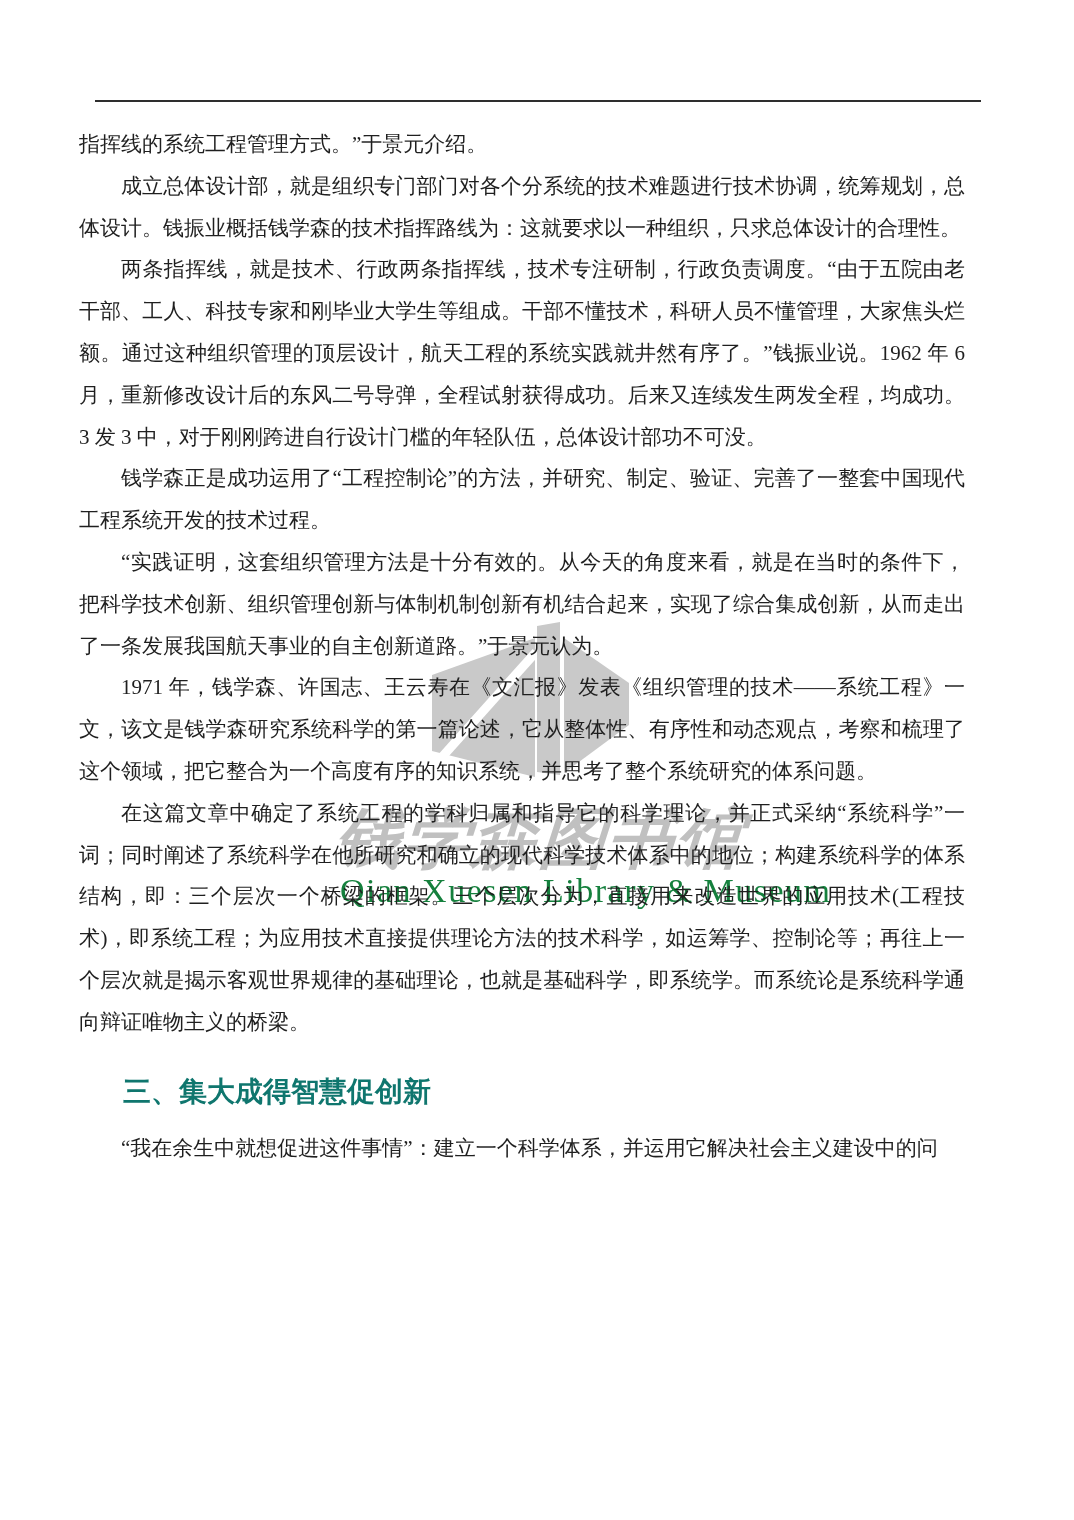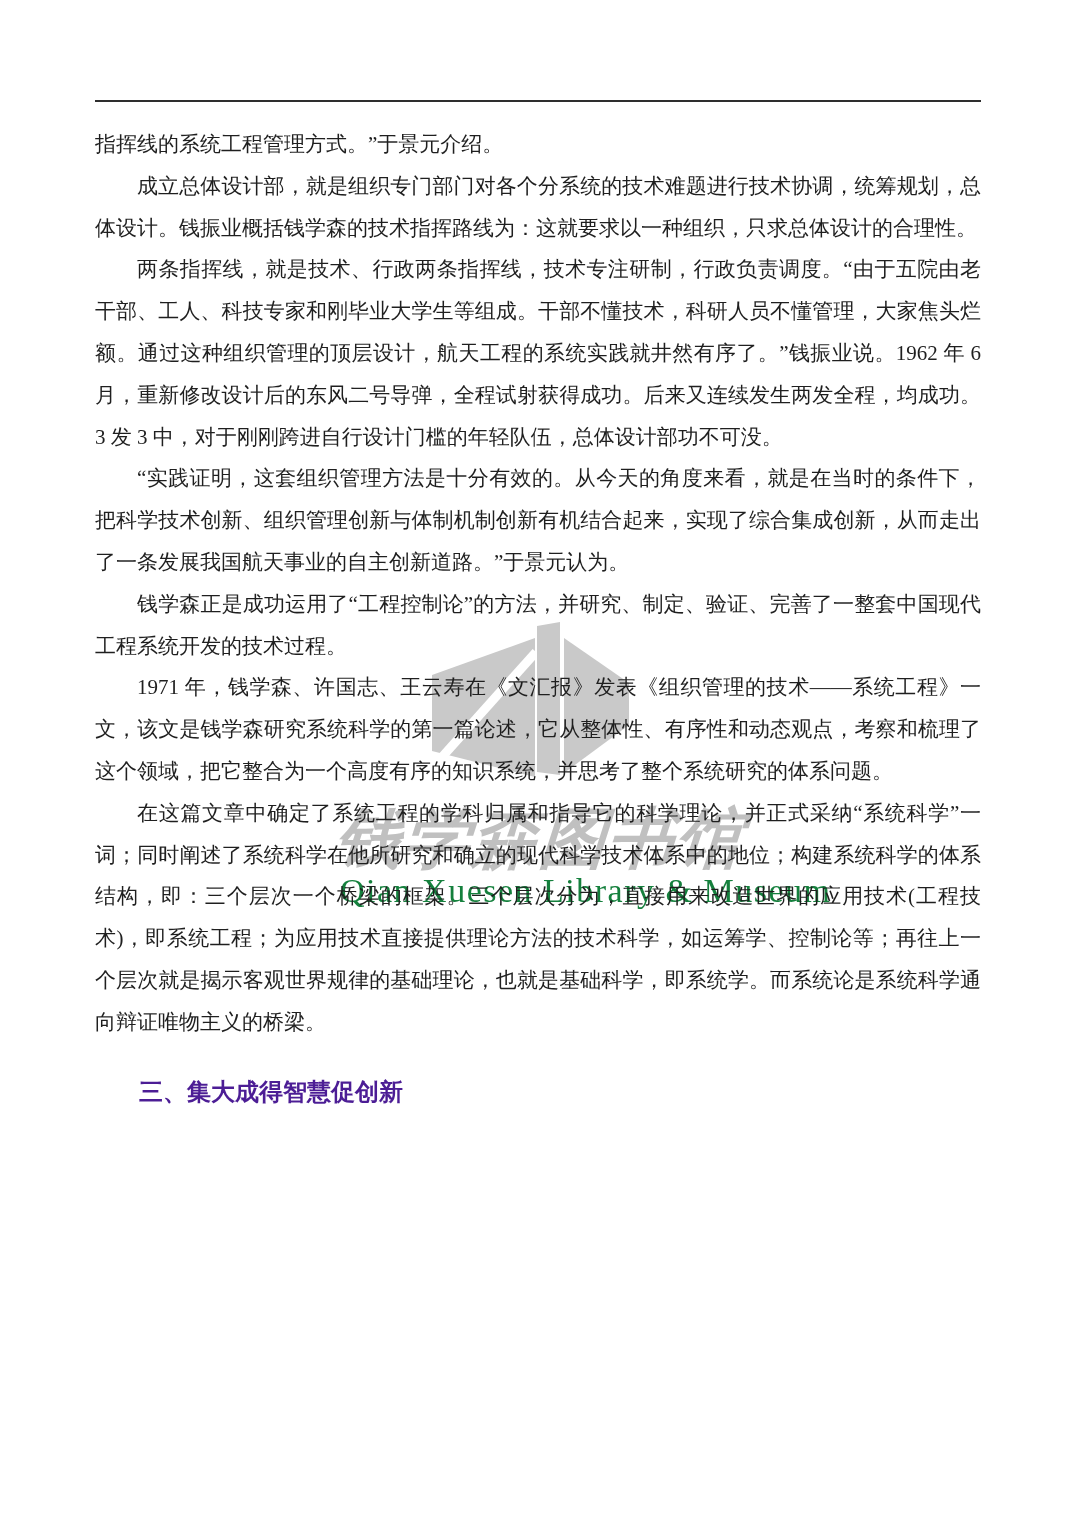--- a/index.html
+++ b/index.html
@@ -40,39 +40,39 @@
     position: absolute;
     left: 340px; top: 872px;
     font-family: "Liberation Serif", "DejaVu Serif", serif;
     font-size: 34px;
     letter-spacing: 1.5px;
     color: #15803d;
     white-space: nowrap;
   }
   .content {
     position: absolute;
-    left: 95px; top: 124px;
+    left: 79px; top: 124px;
     width: 886px;
     z-index: 1;
   }
   .body {
     margin: 0;
     font: 21px/41.8px "Liberation Serif", "DejaVu Serif", serif;
     color: #1f1f1f;
     text-align: justify;
     text-indent: 42px;
   }
   .body.no-indent { text-indent: 0; }
   .heading {
     margin: 26px 0 14px 0;
     font-family: "Liberation Sans", "DejaVu Sans", sans-serif;
     font-weight: bold;
-    font-size: 24px;
+    font-size: 28px;
     line-height: 44px;
-    color: #4c1d95;
+    color: #0f766e;
     text-indent: 44px;
   }
 </style>
 </head>
 <body>
 
 <div class="page">
 
   <div class="rule"></div>
 
@@ -87,20 +87,21 @@
       <polygon points="134,78 199,123 199,165 134,213" fill="#c9c9c9"></polygon>
     </svg>
     <div class="wm-zh">钱学森图书馆</div>
     <div class="wm-en">Qian Xuesen Library &amp; Museum</div>
   </div>
 
   <div class="content" id="content">
       <p class="body no-indent">指挥线的系统工程管理方式。”于景元介绍。</p>
       <p class="body">成立总体设计部，就是组织专门部门对各个分系统的技术难题进行技术协调，统筹规划，总体设计。钱振业概括钱学森的技术指挥路线为：这就要求以一种组织，只求总体设计的合理性。</p>
       <p class="body">两条指挥线，就是技术、行政两条指挥线，技术专注研制，行政负责调度。“由于五院由老干部、工人、科技专家和刚毕业大学生等组成。干部不懂技术，科研人员不懂管理，大家焦头烂额。通过这种组织管理的顶层设计，航天工程的系统实践就井然有序了。”钱振业说。1962 年 6 月，重新修改设计后的东风二号导弹，全程试射获得成功。后来又连续发生两发全程，均成功。3 发 3 中，对于刚刚跨进自行设计门槛的年轻队伍，总体设计部功不可没。</p>
+      <p class="body">钱学森正是成功运用了“工程控制论”的方法，并研究、制定、验证、完善了一整套中国现代工程系统开发的技术过程。</p>
       <p class="body">“实践证明，这套组织管理方法是十分有效的。从今天的角度来看，就是在当时的条件下，把科学技术创新、组织管理创新与体制机制创新有机结合起来，实现了综合集成创新，从而走出了一条发展我国航天事业的自主创新道路。”于景元认为。</p>
-      <p class="body">钱学森正是成功运用了“工程控制论”的方法，并研究、制定、验证、完善了一整套中国现代工程系统开发的技术过程。</p>
       <p class="body">1971 年，钱学森、许国志、王云寿在《文汇报》发表《组织管理的技术——系统工程》一文，该文是钱学森研究系统科学的第一篇论述，它从整体性、有序性和动态观点，考察和梳理了这个领域，把它整合为一个高度有序的知识系统，并思考了整个系统研究的体系问题。</p>
       <p class="body">在这篇文章中确定了系统工程的学科归属和指导它的科学理论，并正式采纳“系统科学”一词；同时阐述了系统科学在他所研究和确立的现代科学技术体系中的地位；构建系统科学的体系结构，即：三个层次一个桥梁的框架。三个层次分为，直接用来改造世界的应用技术(工程技术)，即系统工程；为应用技术直接提供理论方法的技术科学，如运筹学、控制论等；再往上一个层次就是揭示客观世界规律的基础理论，也就是基础科学，即系统学。而系统论是系统科学通向辩证唯物主义的桥梁。</p>
       <p class="heading">三、集大成得智慧促创新</p>
+      <p class="body">“我在余生中就想促进这件事情”：建立一个科学体系，并运用它解决社会主义建设中的问</p>
     </div>
 
 </div>
 
 </body></html>

